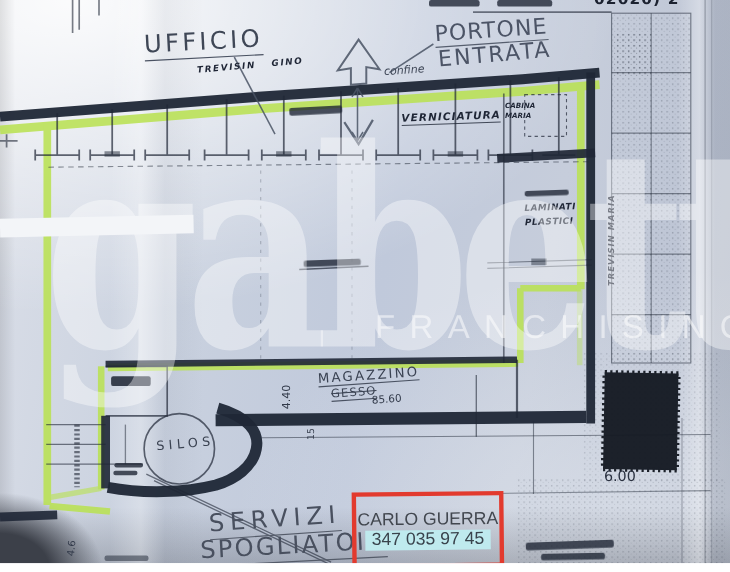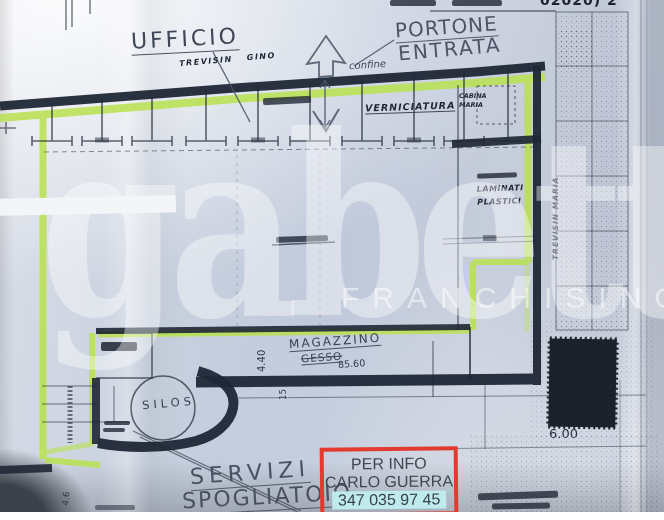--- a/index.html
+++ b/index.html
@@ -194,17 +194,16 @@
 
   <div class="lbl hand" style="left:190px;top:460px;font-size:22px;letter-spacing:5px;color:#49505f;transform:rotate(-4deg);border-bottom:1.5px solid #545b69;padding-bottom:1px">SERVIZI</div>
   <div class="lbl hand" style="left:182px;top:484px;font-size:22px;letter-spacing:2px;color:#49505f;transform:rotate(-3deg);border-bottom:1.5px solid #545b69;padding-bottom:1px">SPOGLIATOIO</div>
 
   <div class="wm">gabetti</div>
   <div class="wm2">FRANCHISING</div>
 
   <div class="redact"></div>
 
   <div class="infobox">
-    <div class="l1">PER INFO</div>
     <div class="l2">CARLO GUERRA</div>
     <div class="ph">347 035 97 45</div>
   </div>
 </div>
 
 </body></html>

